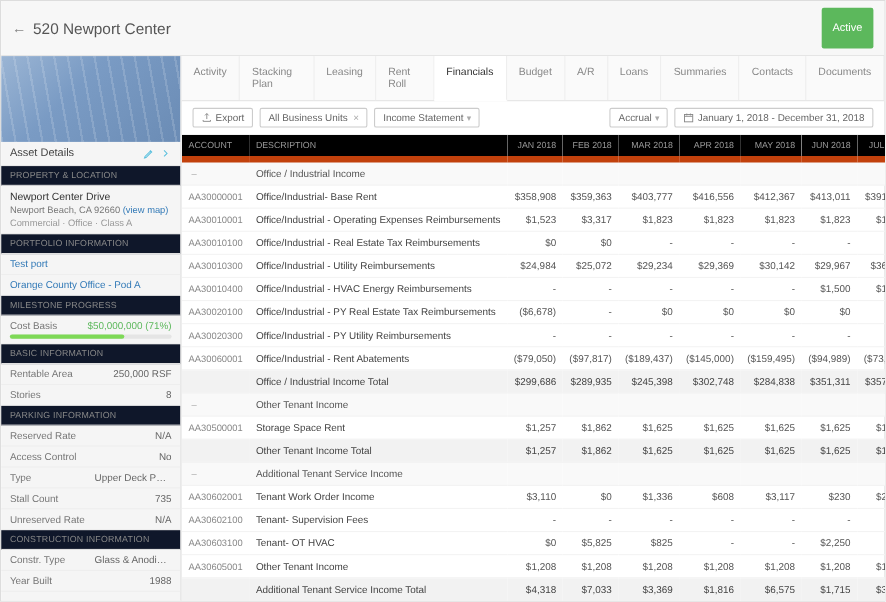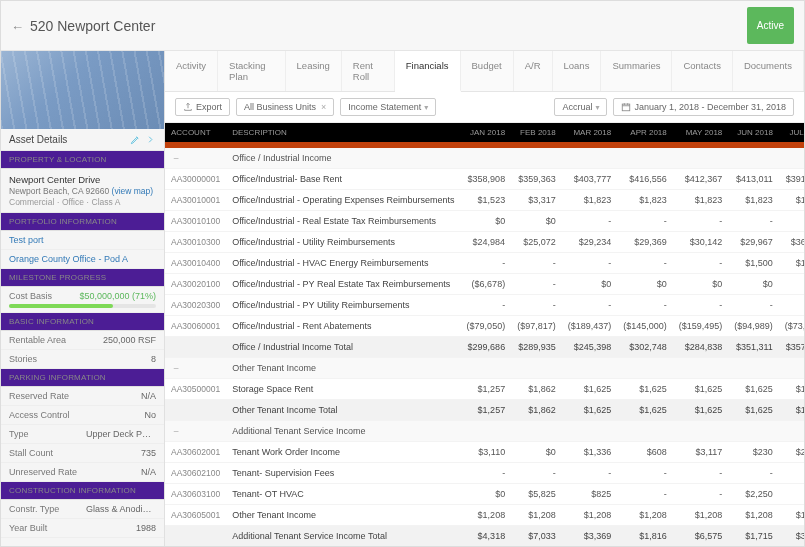--- a/index.html
+++ b/index.html
@@ -8,21 +8,21 @@
 .back-arrow { color: #888; font-size: 13px; margin-right: 6px; cursor: pointer; }
 .page-title { font-size: 14px; color: #555; font-weight: 400; flex: 1; }
 .status-badge { background: #5cb85c; color: #fff; padding: 13px 10px; border-radius: 2px; font-size: 10px; cursor: pointer; }
 .content { display: flex; height: calc(100% - 30px); }
 .sidebar { width: 164px; background: #f5f5f5; border-right: 1px solid #e0e0e0; overflow-y: auto; font-size: 9px; }
 .photo { width: 100%; height: 78px; background: linear-gradient(135deg,#9bb5d4 0%,#7a9bc4 40%,#6b8cb5 100%); position: relative; }
 .photo::before { content:""; position:absolute; inset:0; background: repeating-linear-gradient(80deg,rgba(255,255,255,0.15) 0 2px,transparent 2px 12px); }
 .panel-title { display:flex; align-items:center; padding: 5px 8px; font-size: 10px; color: #444; border-bottom: 1px solid #e8e8e8; }
 .panel-title .spacer { flex:1; }
 .panel-title svg { width:11px; height:11px; margin-left:4px; }
-.section-head { background: #4c1d95; color: #888; font-size: 8px; padding: 4px 8px; text-transform: uppercase; letter-spacing: 0.2px; border-bottom: 1px solid #e0e0e0; }
+.section-head { background: #0f172a; color: #888; font-size: 8px; padding: 4px 8px; text-transform: uppercase; letter-spacing: 0.2px; border-bottom: 1px solid #e0e0e0; }
 .section-body { padding: 5px 8px; border-bottom: 1px solid #e8e8e8; }
 .addr-line1 { font-size: 9.5px; color: #333; }
 .addr-line2 { font-size: 8.5px; color: #777; margin-top: 1px; }
 .addr-line2 a { color: #337ab7; text-decoration: none; }
 .addr-line3 { font-size: 8.5px; color: #999; margin-top: 1px; }
 .link-row { padding: 4px 8px; font-size: 9px; color: #337ab7; border-bottom: 1px solid #eee; cursor: pointer; }
 .kv-row { display:flex; padding: 4px 8px; font-size: 9px; color: #666; border-bottom: 1px solid #eee; }
 .kv-row .k { flex:1; color:#777; white-space: nowrap; overflow: hidden; text-overflow: ellipsis; }
 .kv-row .v { color:#666; text-align:left; white-space: nowrap; overflow: hidden; text-overflow: ellipsis; max-width: 70px; }
 .progress-row { padding: 4px 8px; border-bottom: 1px solid #eee; }

